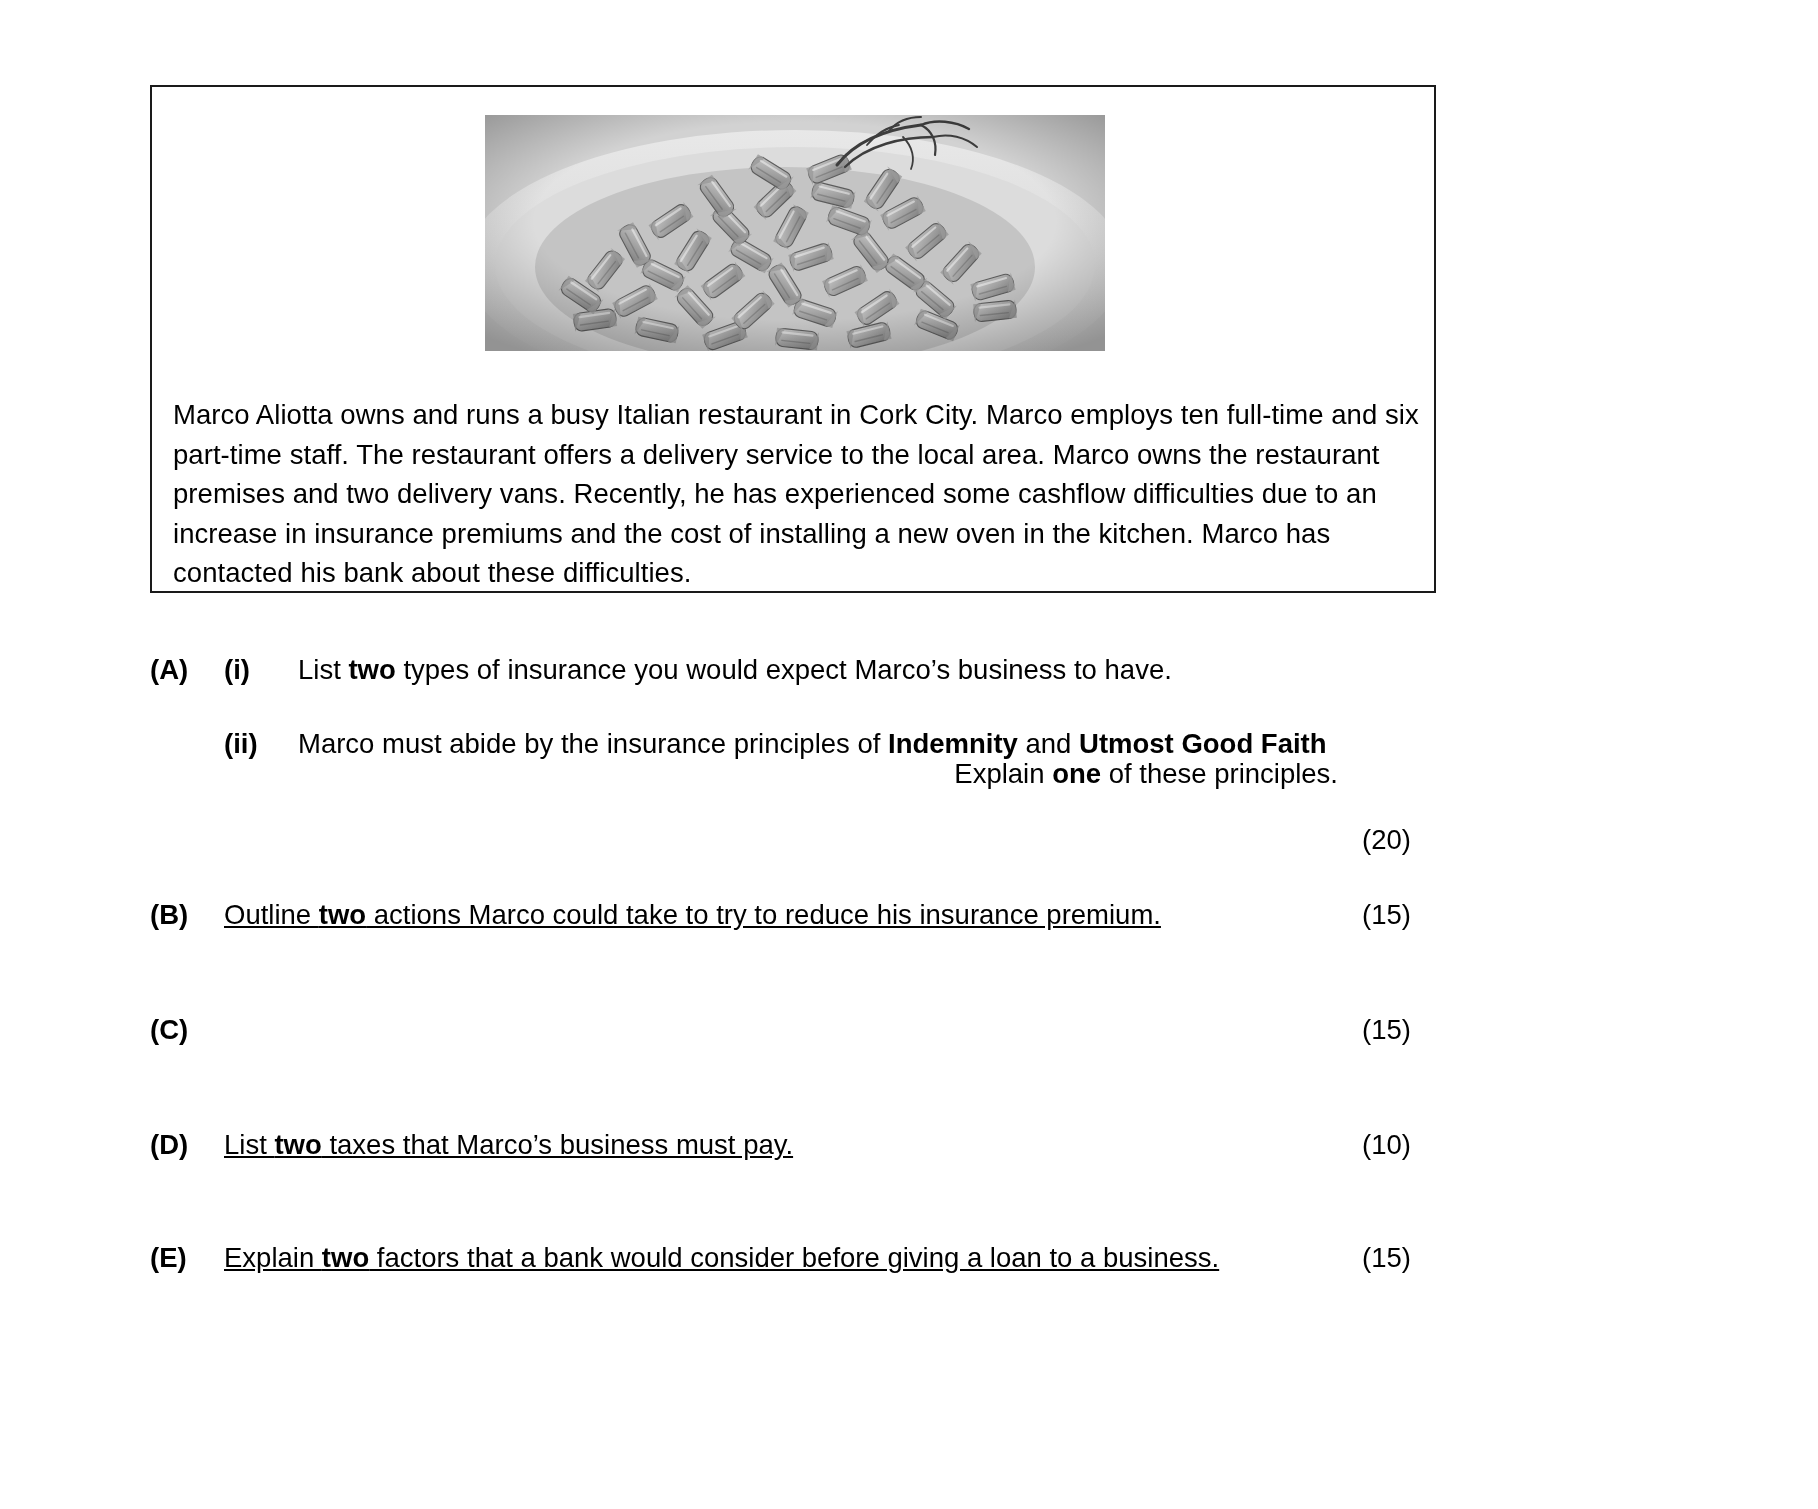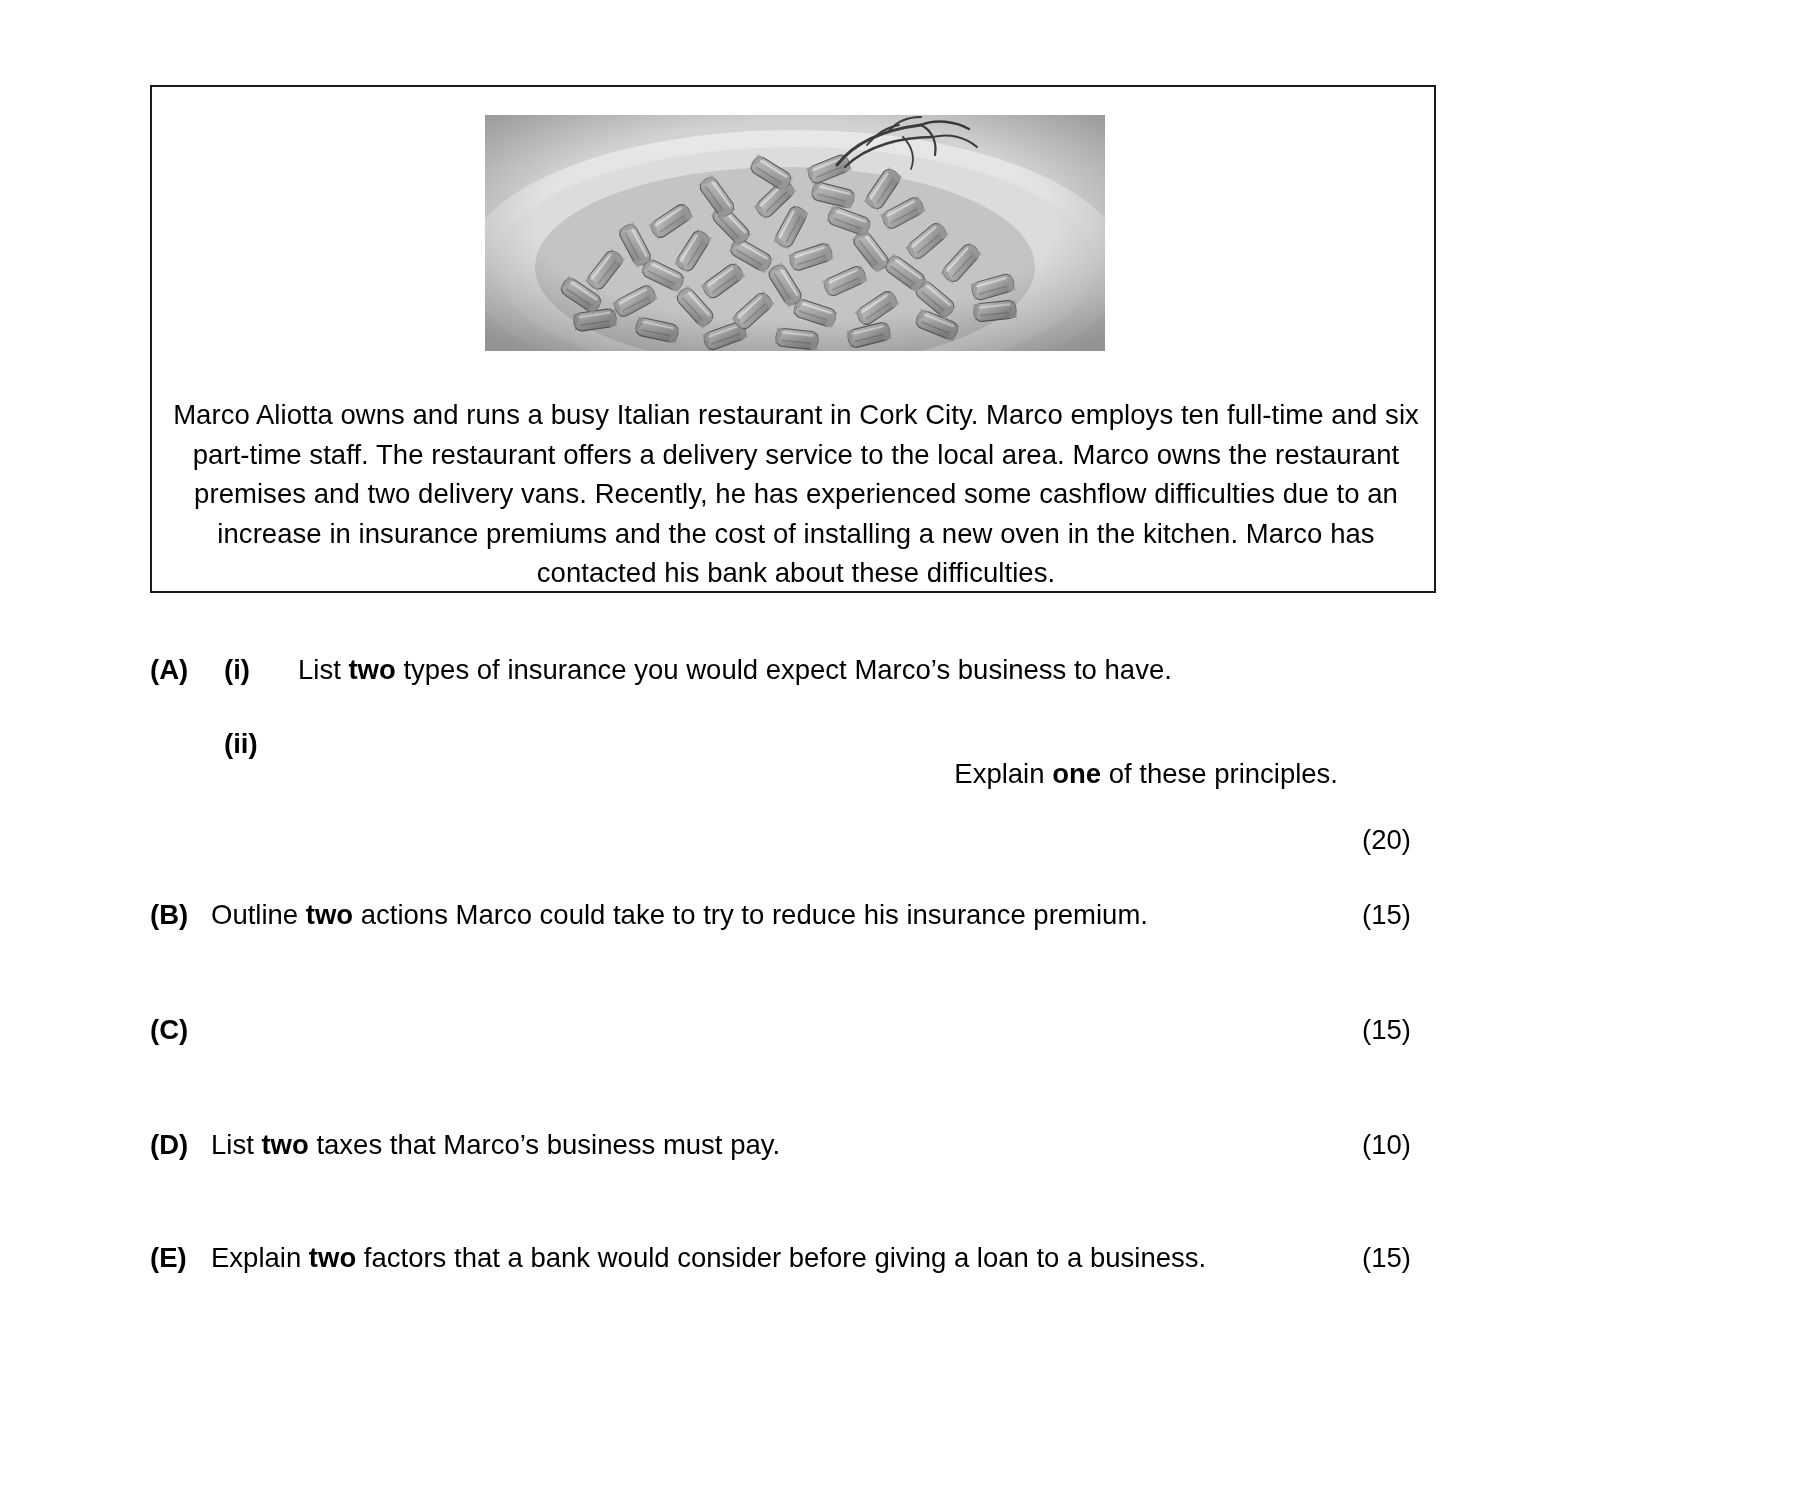--- a/index.html
+++ b/index.html
@@ -57,21 +57,21 @@
   .case-figure svg { display: block; }
 
   .case-text {
     position: absolute;
     left: 21px;
     top: 308px;
     width: 1246px;
     font-size: 27.5px;
     line-height: 39.5px;
     letter-spacing: 0.05px;
-    text-align: center;
+    text-align: left;
   }
 
   
   .questions {
     position: absolute;
     left: 0;
     top: 650px;
     width: 1818px;
   }
   .qrow {
@@ -85,22 +85,23 @@
   }
   .lbl-a  { left: 150px; }
   .lbl-rom { left: 224px; }
   .qtext {
     position: absolute;
     left: 298px;
     width: 1040px;
   }
   .qtext-nosub {
     position: absolute;
-    left: 211px;
+    left: 224px;
     width: 1120px;
+    text-decoration: underline;
   }
   .marks {
     position: absolute;
     left: 1362px;
     width: 90px;
     text-align: left;
     font-size: 27.5px;
   }
   b { font-weight: bold; }
 </style>
@@ -210,20 +211,21 @@
   <div class="questions">
 
     <div class="qrow" style="height:39px; top:0;">
       <span class="lbl lbl-a">(A)</span>
       <span class="lbl lbl-rom">(i)</span>
       <span class="qtext"><span>List </span><b>two</b><span> types of insurance you would expect Marco’s business to have.</span></span>
     </div>
 
     <div class="qrow" style="height:39px; position:absolute; top:74px; left:0; width:1818px;">
       <span class="lbl lbl-rom">(ii)</span>
+      <span class="qtext"><span>Marco must abide by the insurance principles of </span><b>Indemnity</b><span> and </span><b>Utmost Good Faith</b></span>
     </div>
 
     <div class="qrow" style="height:39px; position:absolute; top:104px; left:0; width:1818px;text-align:right;">
       <span class="qtext"><span>Explain </span><b>one</b><span> of these principles.</span></span>
     </div>
 
     <div class="qrow" style="height:39px; position:absolute; top:170px; left:0; width:1818px;">
       <span class="marks">(20)</span>
     </div>
 

